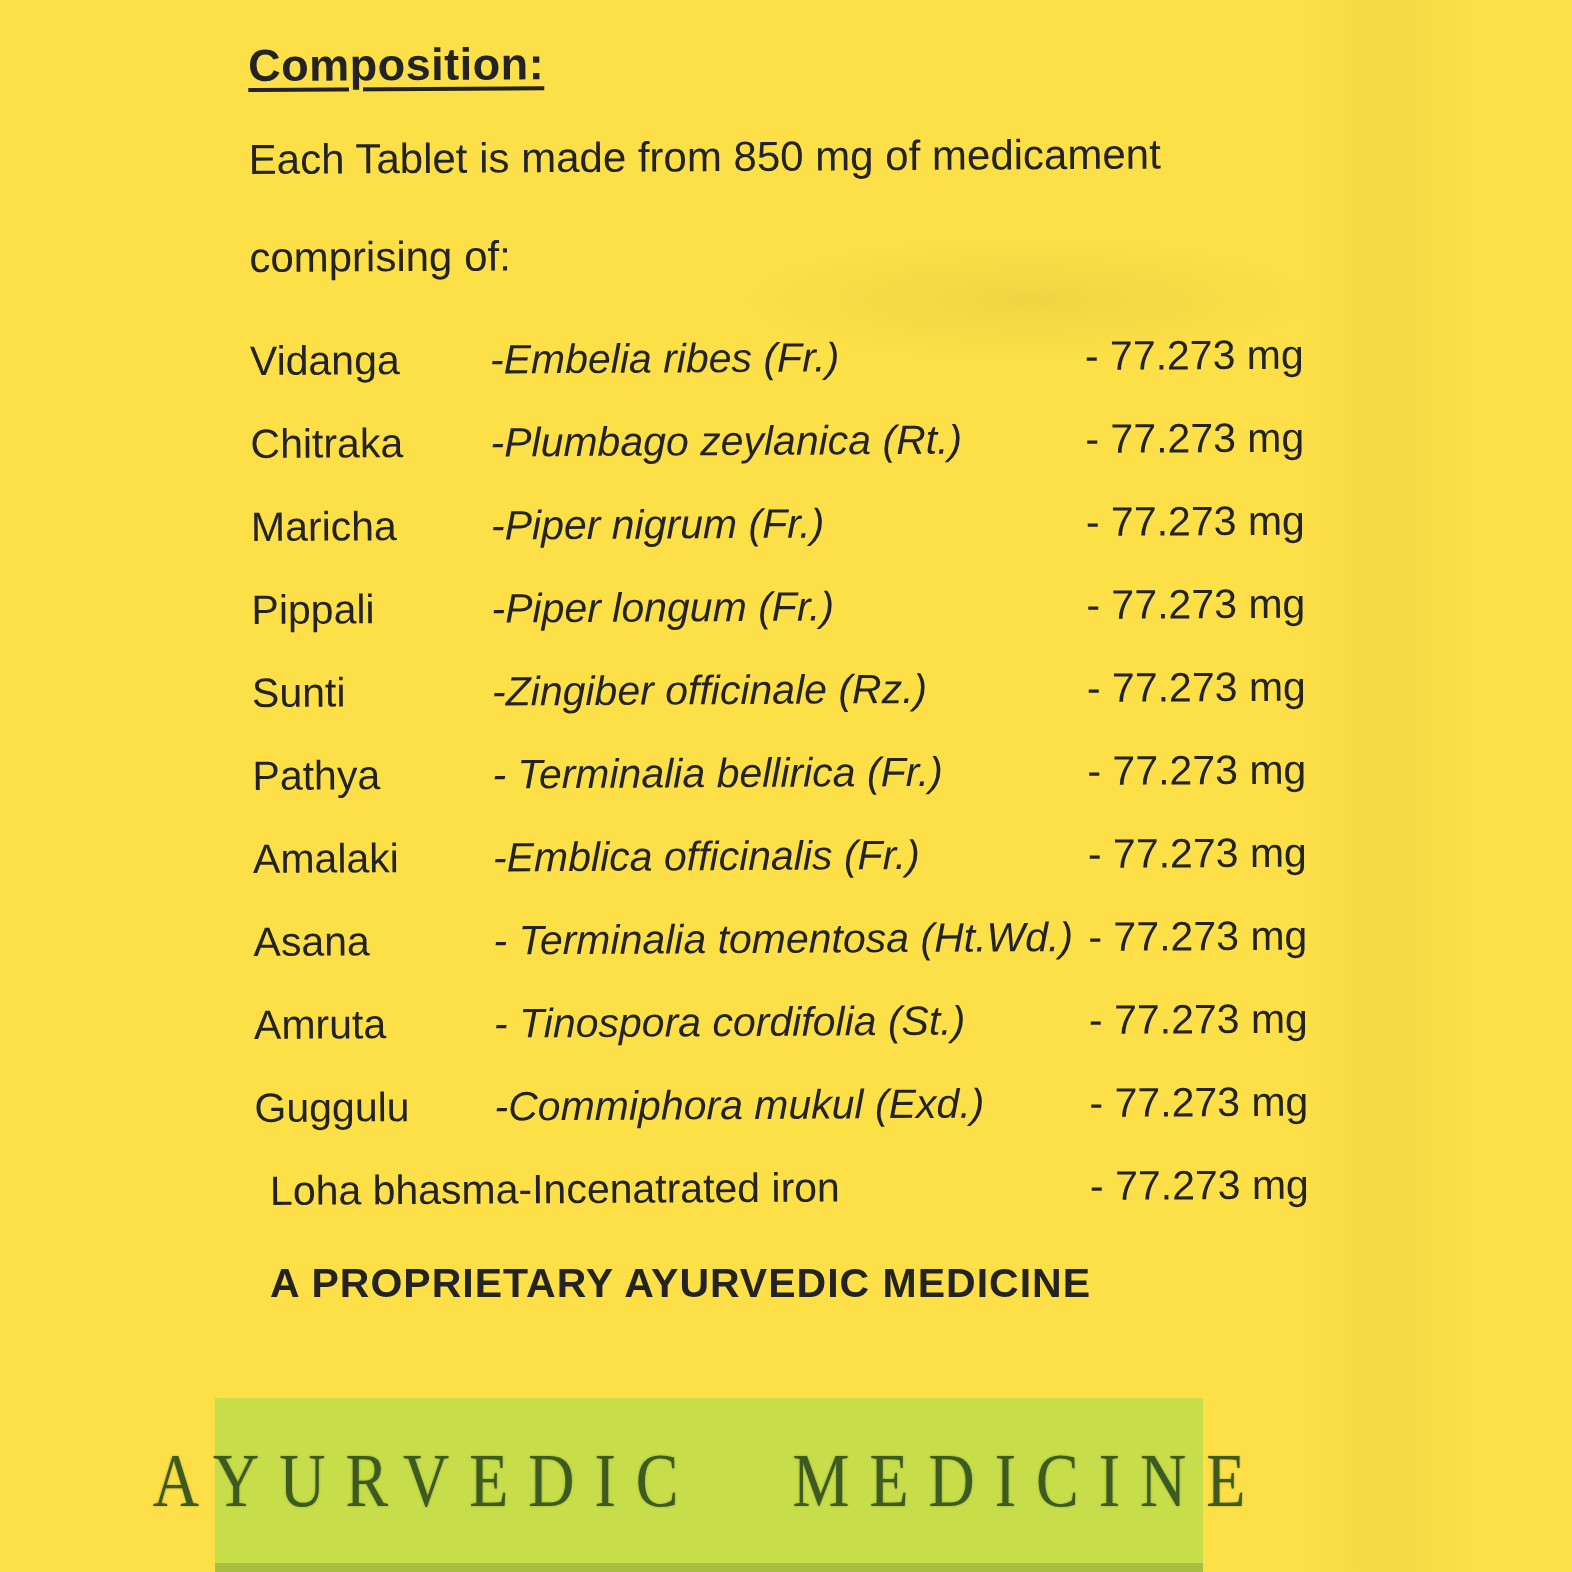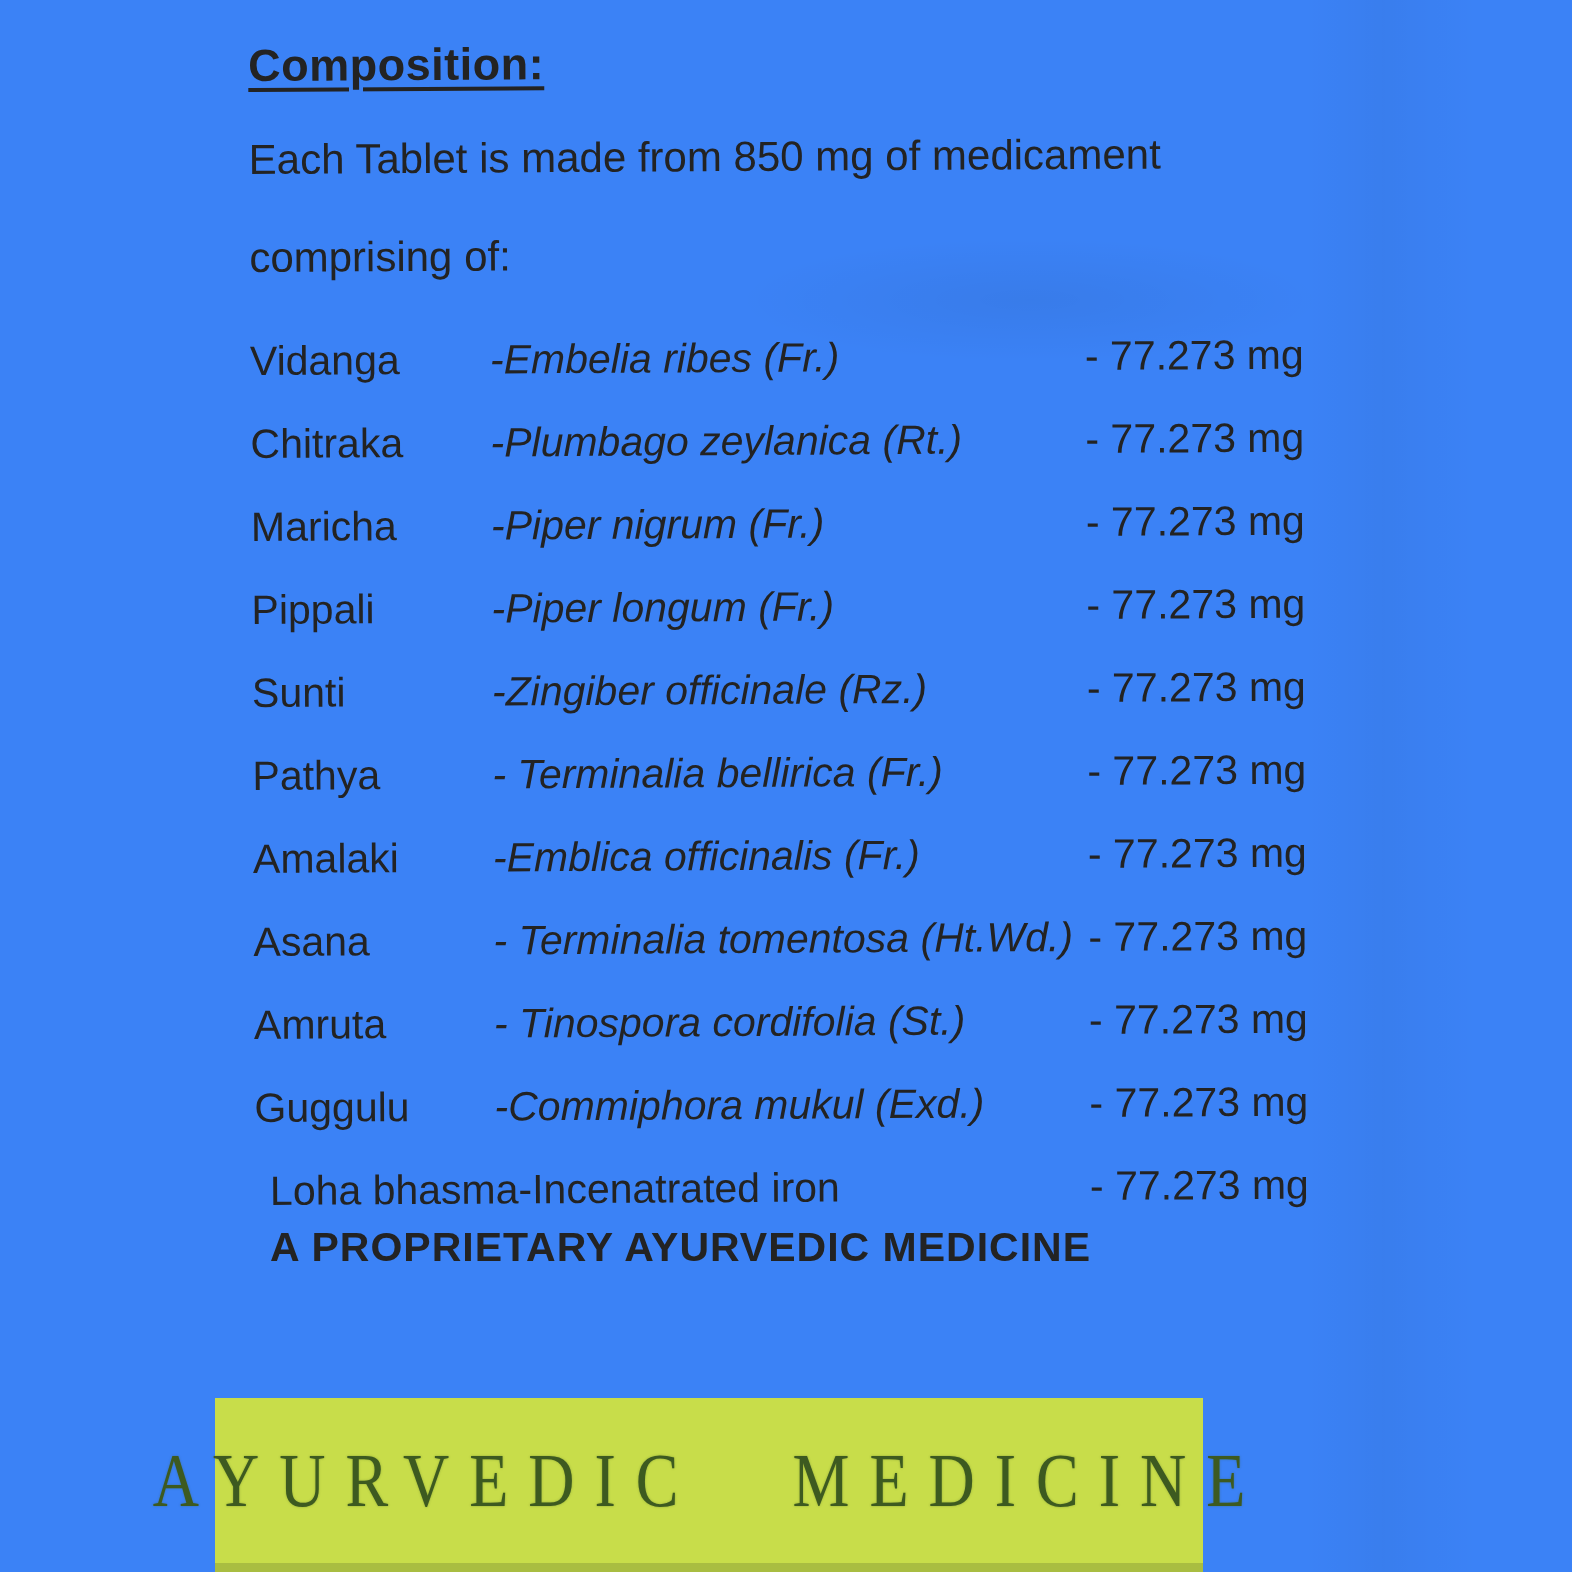--- a/index.html
+++ b/index.html
@@ -1,19 +1,19 @@
 <!DOCTYPE html>
 <html><head>
 <meta charset="utf-8">
 <style>
   html,body{margin:0;padding:0;}
   .page{
     position:relative;
     width:1572px;height:1572px;
-    background:#3b82f6;
+    background:#fde047;
     overflow:hidden;
     font-family:"Liberation Sans", sans-serif;
     color:#232323;
   }
   
   .scan-shade{
     position:absolute;left:0;top:0;right:0;bottom:0;
     background:
       radial-gradient(420px 90px at 1030px 300px, rgba(0,0,0,0.05), rgba(0,0,0,0) 70%),
       linear-gradient(90deg, rgba(0,0,0,0) 83%, rgba(0,0,0,0.035) 88%, rgba(0,0,0,0) 94%);
@@ -46,21 +46,21 @@
   .row-merged{
     display:grid;
     grid-template-columns:835px auto;
     align-items:center;
     height:83px;
     font-size:41px;
     white-space:nowrap;
   }
   .row-merged .name-full{padding-left:15px;}
   .proprietary{
-    position:absolute;left:270px;top:1224px;
+    position:absolute;left:270px;top:1260px;
     font-size:41px;font-weight:bold;letter-spacing:1px;
     white-space:nowrap;
   }
   .banner{
     position:absolute;left:215px;top:1398px;
     width:988px;height:174px;
     background:#c8dd4a;
     border-bottom:9px solid #a9bd41;
     box-sizing:border-box;
     display:flex;align-items:center;justify-content:center;

